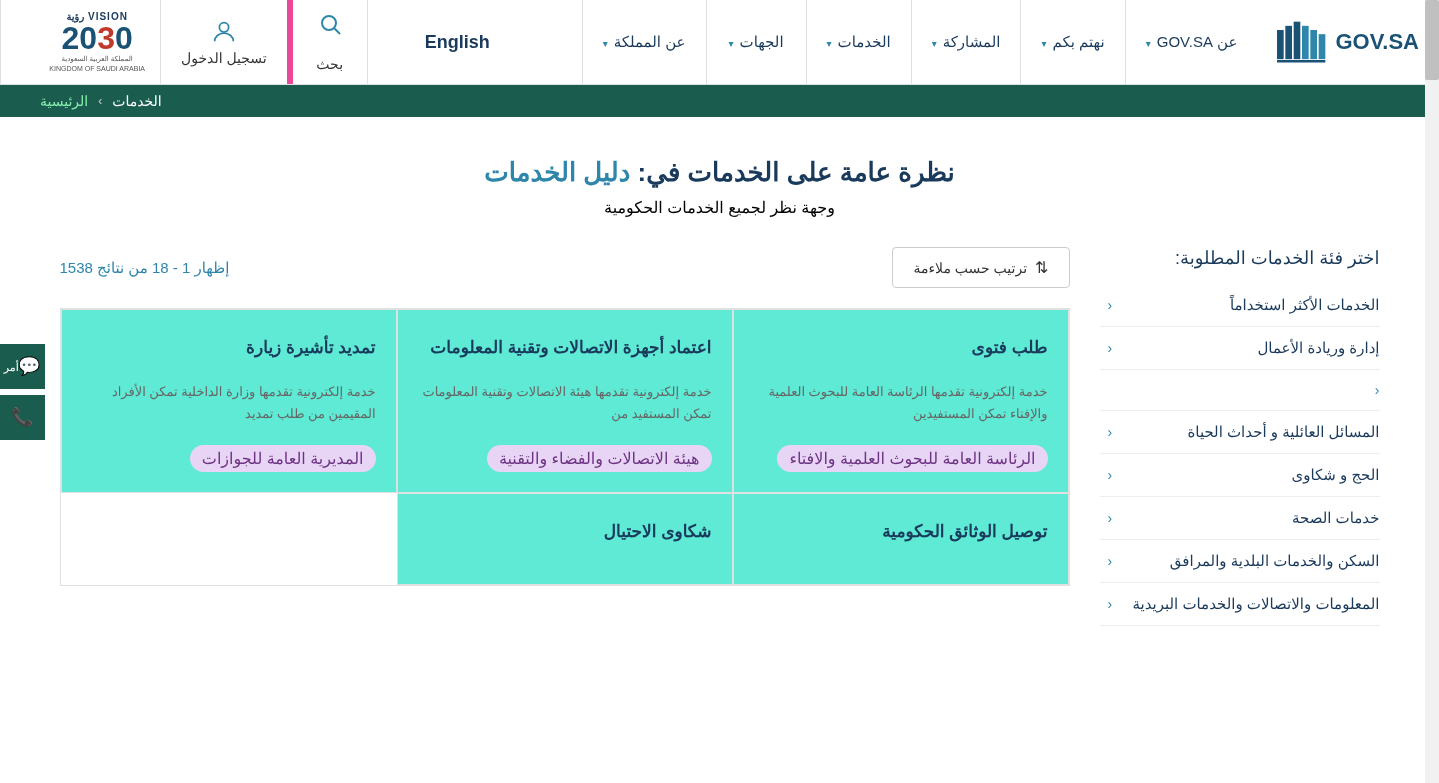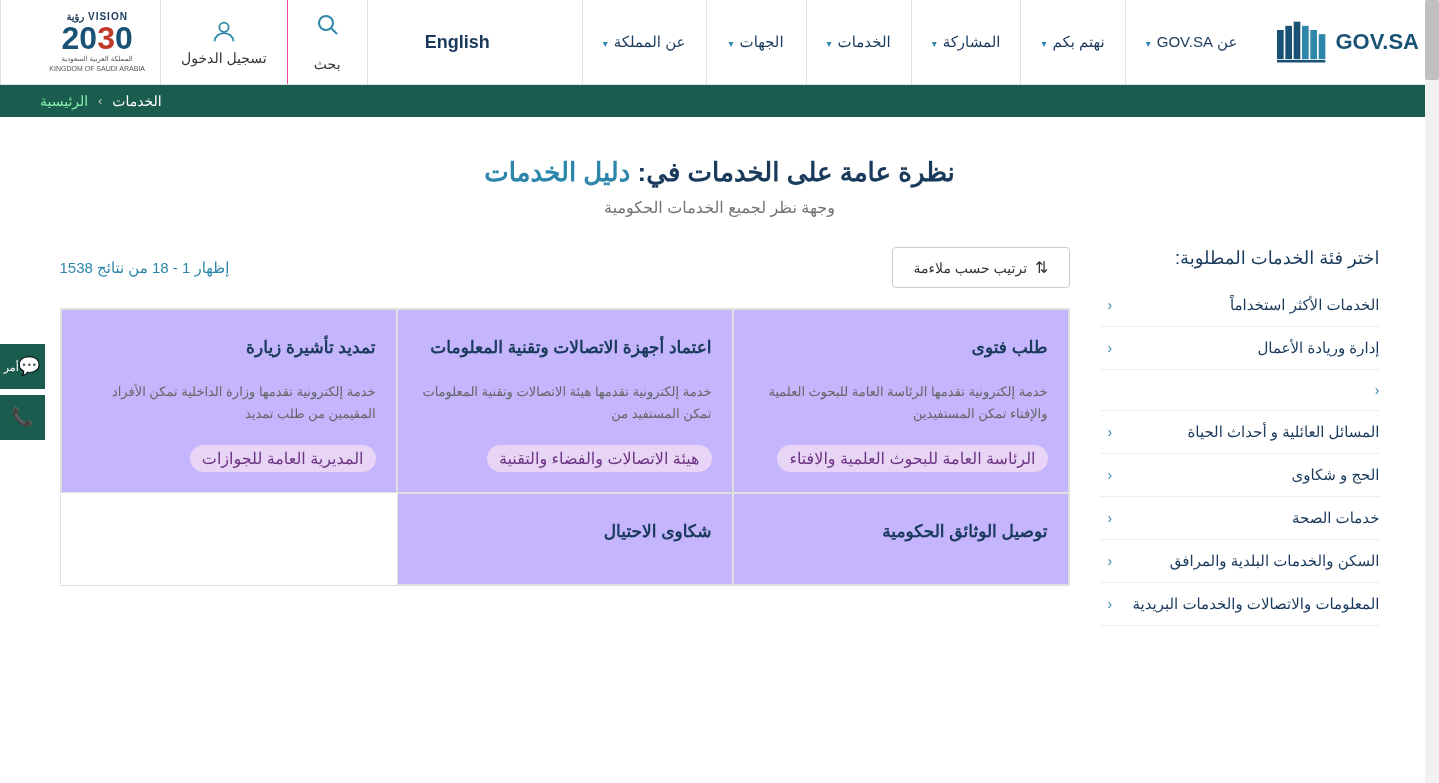--- a/index.html
+++ b/index.html
@@ -82,21 +82,21 @@
       height: 28px;
       color: #2e86ab;
     }
 
     .header-search {
       display: flex;
       flex-direction: column;
       align-items: center;
       justify-content: center;
       padding: 0 20px;
-      border-left: 1px solid #ec4899;
+      border-left: 6px solid #ec4899;
       min-width: 80px;
       cursor: pointer;
       gap: 20px;
     }
 
     .header-search-icon {
       width: 24px;
       height: 24px;
       color: #2e86ab;
     }
@@ -207,21 +207,21 @@
       font-weight: 700;
       margin-bottom: 10px;
     }
 
     .page-title-highlight {
       color: #2e86ab;
     }
 
     .page-subtitle {
       font-size: 16px;
-      color: #737373;
+      color: #000000;
       text-align: center;
     }
 
     
     .content-area {
       display: flex;
       gap: 30px;
       padding-bottom: 40px;
     }
 
@@ -305,21 +305,21 @@
       display: grid;
       grid-template-columns: repeat(3, 1fr);
       gap: 0;
       border: 1px solid #e0e0e0;
     }
 
     .service-card {
       border: 1px solid #e0e0e0;
       padding: 25px 20px 20px;
       cursor: pointer;
-      background: #c4b5fd;
+      background: #5eead4;
       position: relative;
     }
 
     .service-card-title {
       font-size: 17px;
       font-weight: 700;
       color: #1a3a5c;
       margin-bottom: 20px;
       text-align: right;
       line-height: 1.5;

